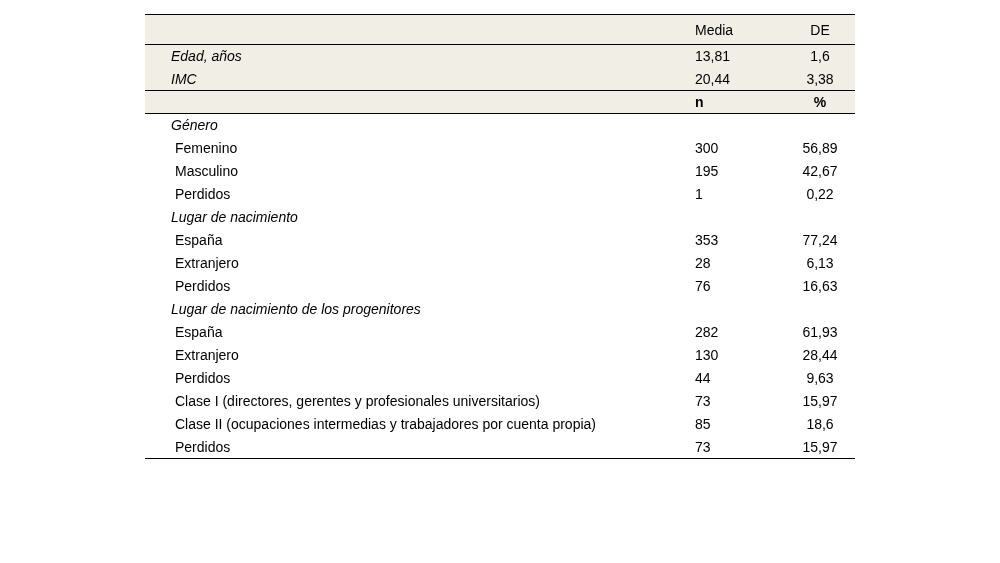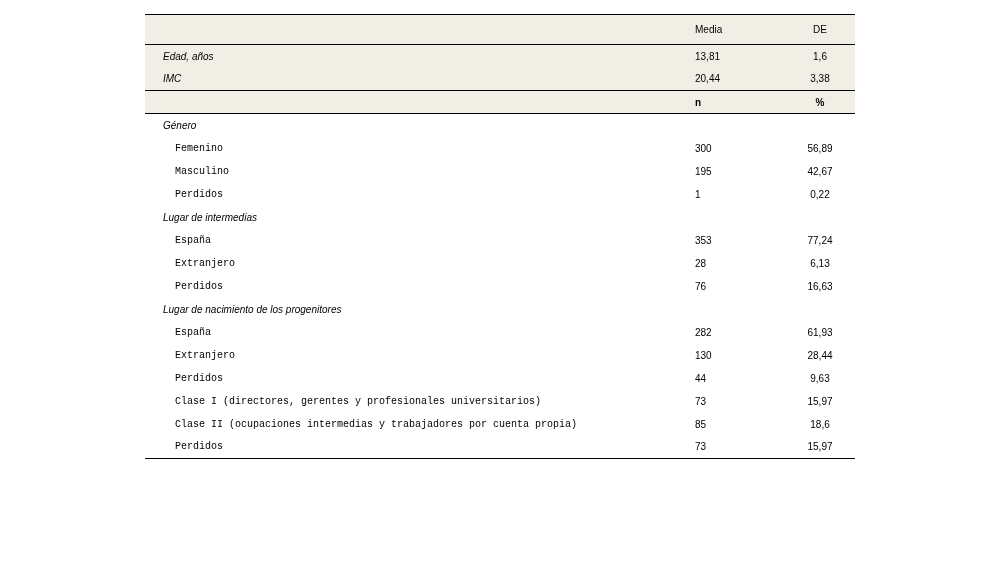--- a/index.html
+++ b/index.html
@@ -13,32 +13,32 @@
   }
   .table-wrap {
     position: absolute;
     left: 145px;
     top: 14px;
     width: 710px;
   }
   table {
     width: 100%;
     border-collapse: collapse;
-    font-size: 10px;
+    font-size: 14px;
     border-top: 1.5px solid #000;
     border-bottom: 1.5px solid #000;
   }
   td {
     height: 23px;
     padding: 1px 0;
     vertical-align: middle;
     white-space: nowrap;
   }
-  td.label  { padding-left: 18px; }
-  td.indent { padding-left: 30px; font-family: Liberation Mono, monospace; }
+  td.label  { padding-left: 26px; }
+  td.indent { padding-left: 30px; }
   td.num    { width: 90px; }
   td.pct    { width: 70px; text-align: center; }
   .band td  { background: var(--band, #f1eee6); }
   .rule-below td { border-bottom: 1px solid #000; }
   .hdr1 td  { height: 30px; }
   .count-header td.num,
   .count-header td.pct { font-weight: bold; }
   .section-title { font-style: italic; }
 </style>
 </head>
@@ -83,21 +83,21 @@
           <td class="label indent">Masculino</td>
           <td class="num">195</td>
           <td class="pct">42,67</td>
         </tr>
         <tr>
           <td class="label indent">Perdidos</td>
           <td class="num">1</td>
           <td class="pct">0,22</td>
         </tr>
         <tr>
-          <td class="label section-title">Lugar de intermedias</td>
+          <td class="label section-title">Lugar de nacimiento</td>
           <td class="num"></td>
           <td class="pct"></td>
         </tr>
         <tr>
           <td class="label indent">España</td>
           <td class="num">353</td>
           <td class="pct">77,24</td>
         </tr>
         <tr>
           <td class="label indent">Extranjero</td>

